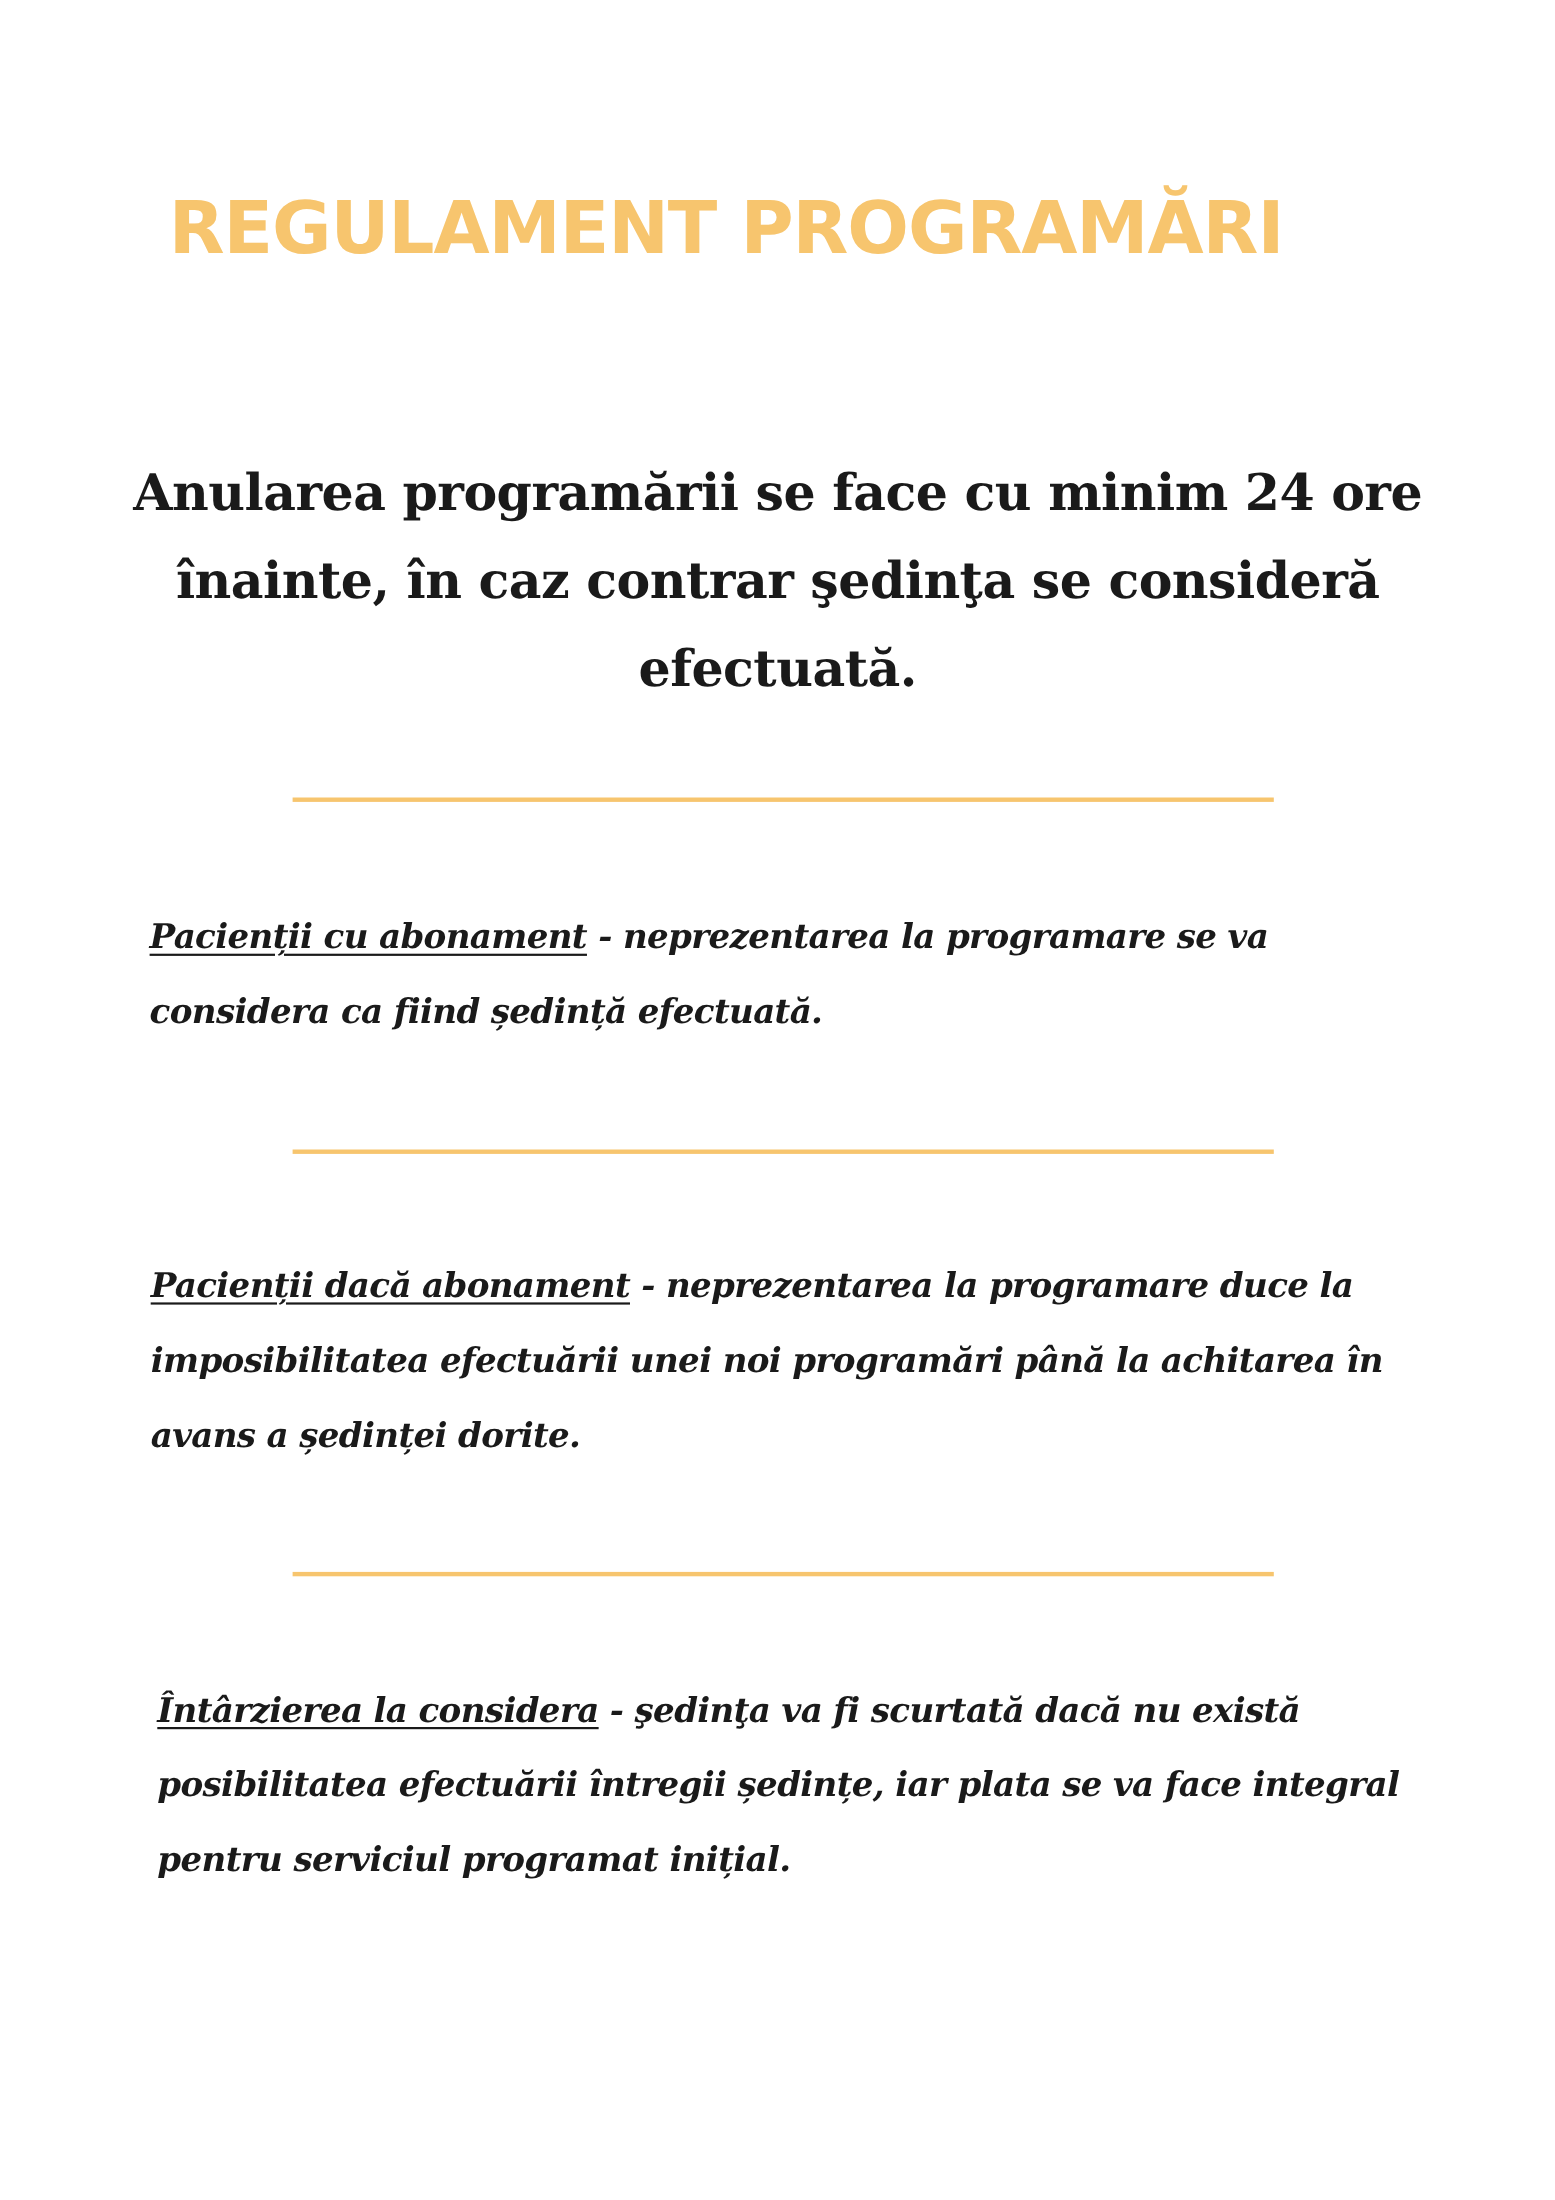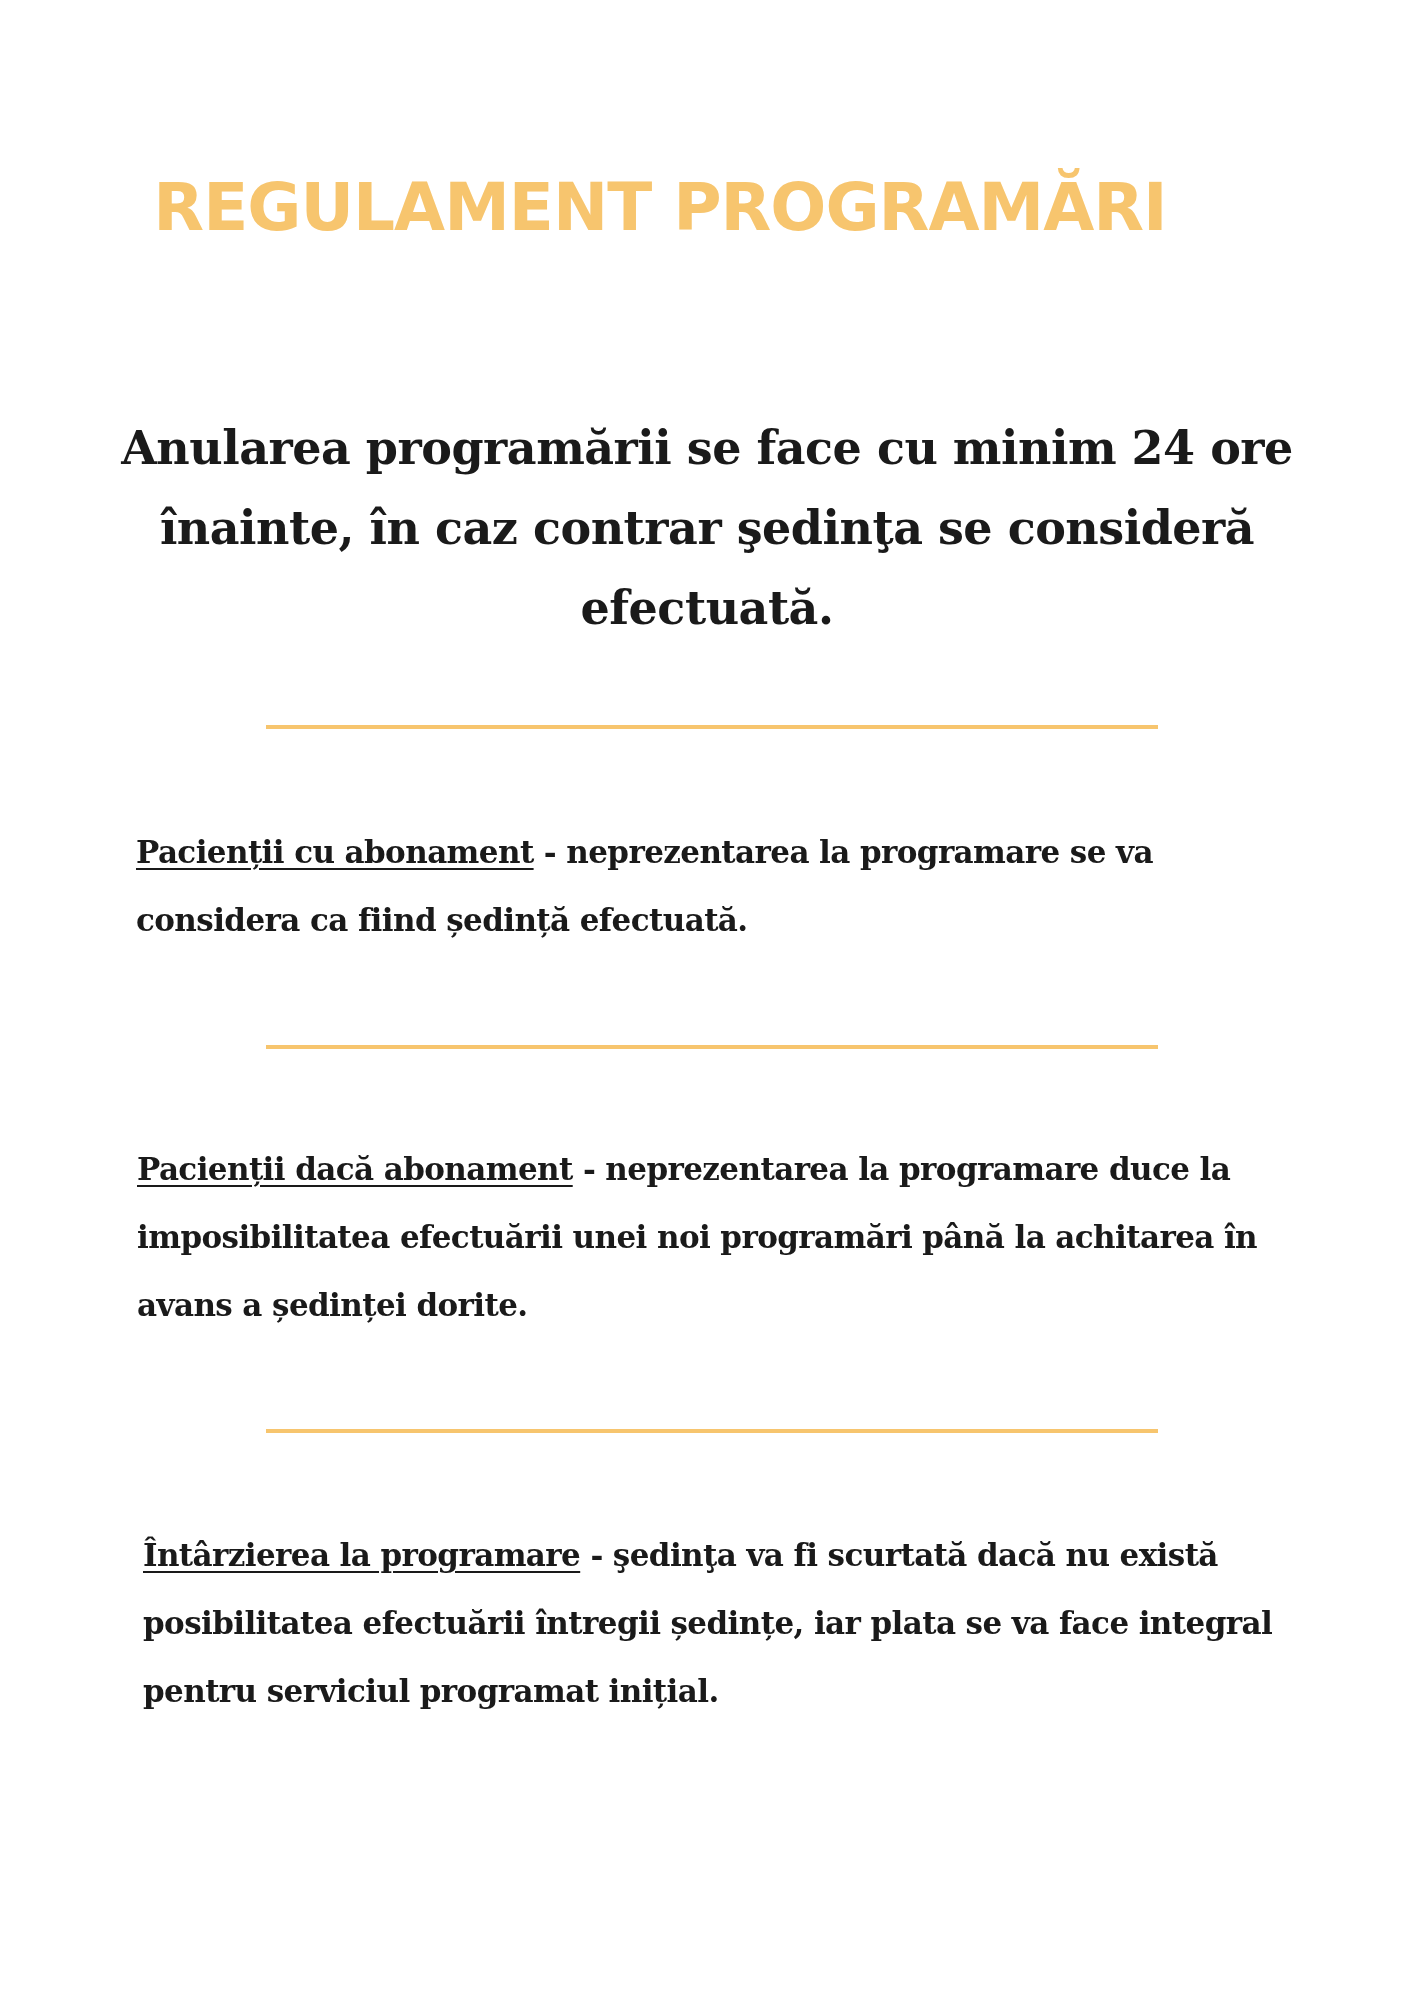--- a/index.html
+++ b/index.html
@@ -12,21 +12,21 @@
   .intro {
     position:absolute; left:120px; width:1174px; top:408px; text-align:center;
     font-family:"DejaVu Serif", serif; font-weight:bold; font-size:46px;
     line-height:80px; color:#1a1a1a; letter-spacing:-0.5px;
   }
   .divider {
     position:absolute; left:266px; width:892px; height:4px; background:#F7C56E;
   }
   .section {
     position:absolute; font-family:"DejaVu Serif", serif; font-weight:bold;
-    font-size:31px; line-height:68px; color:#1a1a1a; letter-spacing:-0.6px;
+    font-size:31px; line-height:68px; color:#1a1a1a; letter-spacing:-0.6px;font-style:italic;
   }
   .section .lead { text-decoration:underline; text-underline-offset:5px; text-decoration-thickness:2px; }
 </style>
 </head>
 <body>
 
 <h1 class="title" style="margin:0;">REGULAMENT PROGRAMĂRI</h1>
 
 <p class="intro" style="margin:0;">Anularea programării se face cu minim 24 ore înainte, în caz contrar şedinţa se consideră efectuată.</p>
 
@@ -38,14 +38,14 @@
 
 <div class="divider" style="top:1045px;"></div>
 
 <p class="section" style="margin:0; left:137px; width:1150px; top:1135px;">
   <span class="lead">Pacienții dacă abonament</span><span> - neprezentarea la programare duce la imposibilitatea efectuării unei noi programări până la achitarea în avans a ședinței dorite.</span>
 </p>
 
 <div class="divider" style="top:1429px;"></div>
 
 <p class="section" style="margin:0; left:143px; width:1150px; top:1521px;">
-  <span class="lead">Întârzierea la programare</span><span> - şedinţa va fi scurtată dacă nu există posibilitatea efectuării întregii ședințe, iar plata se va face integral pentru serviciul programat inițial.</span>
+  <span class="lead">Întârzierea la considera</span><span> - şedinţa va fi scurtată dacă nu există posibilitatea efectuării întregii ședințe, iar plata se va face integral pentru serviciul programat inițial.</span>
 </p>
 
 </body></html>

